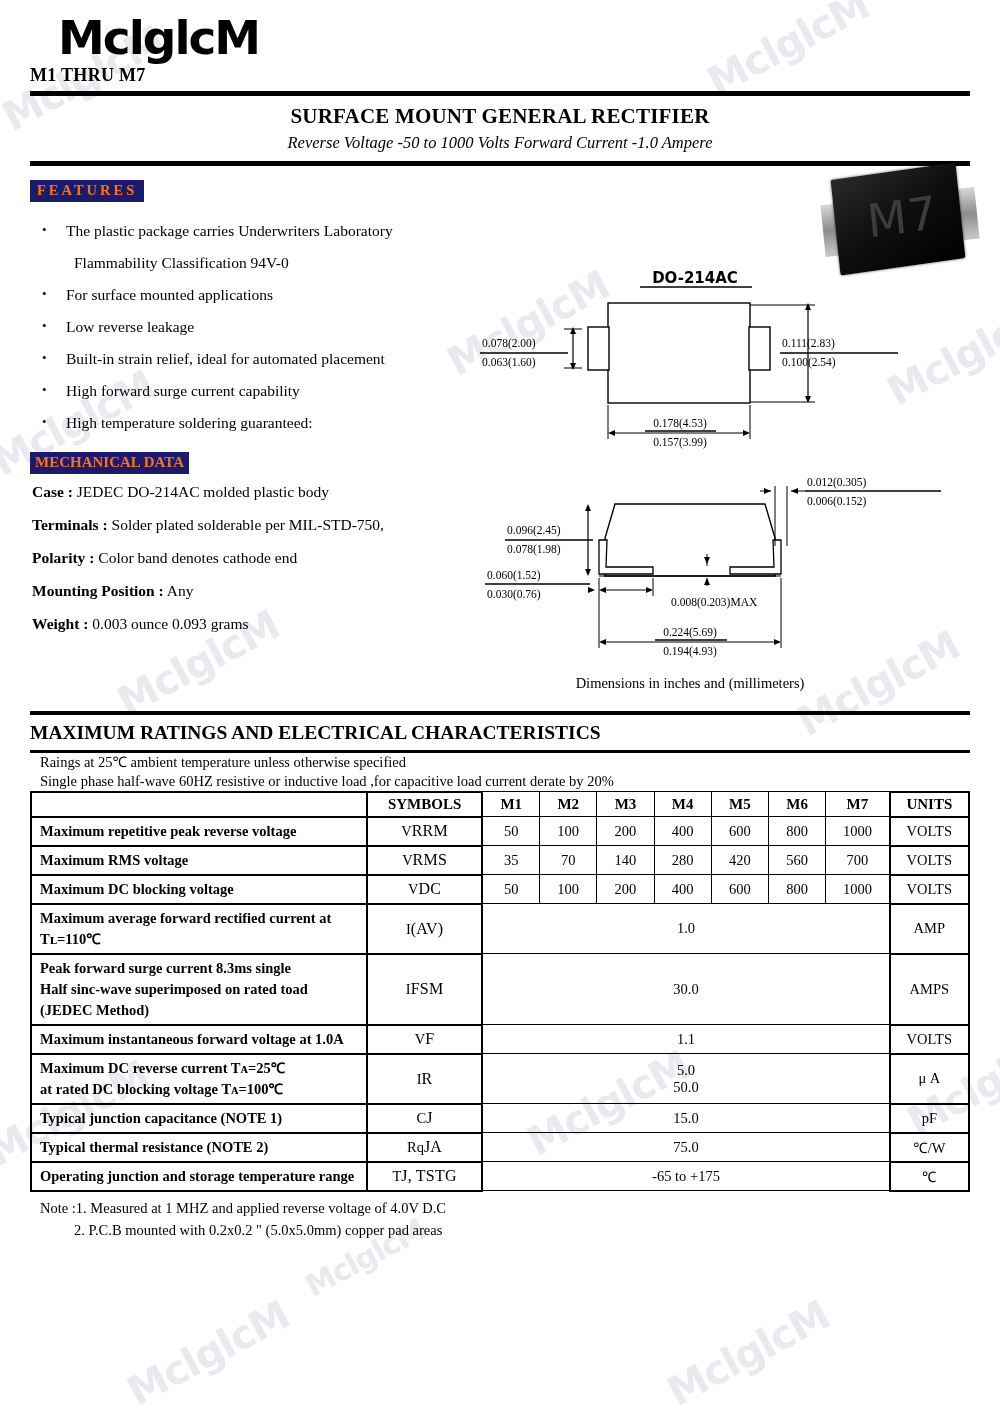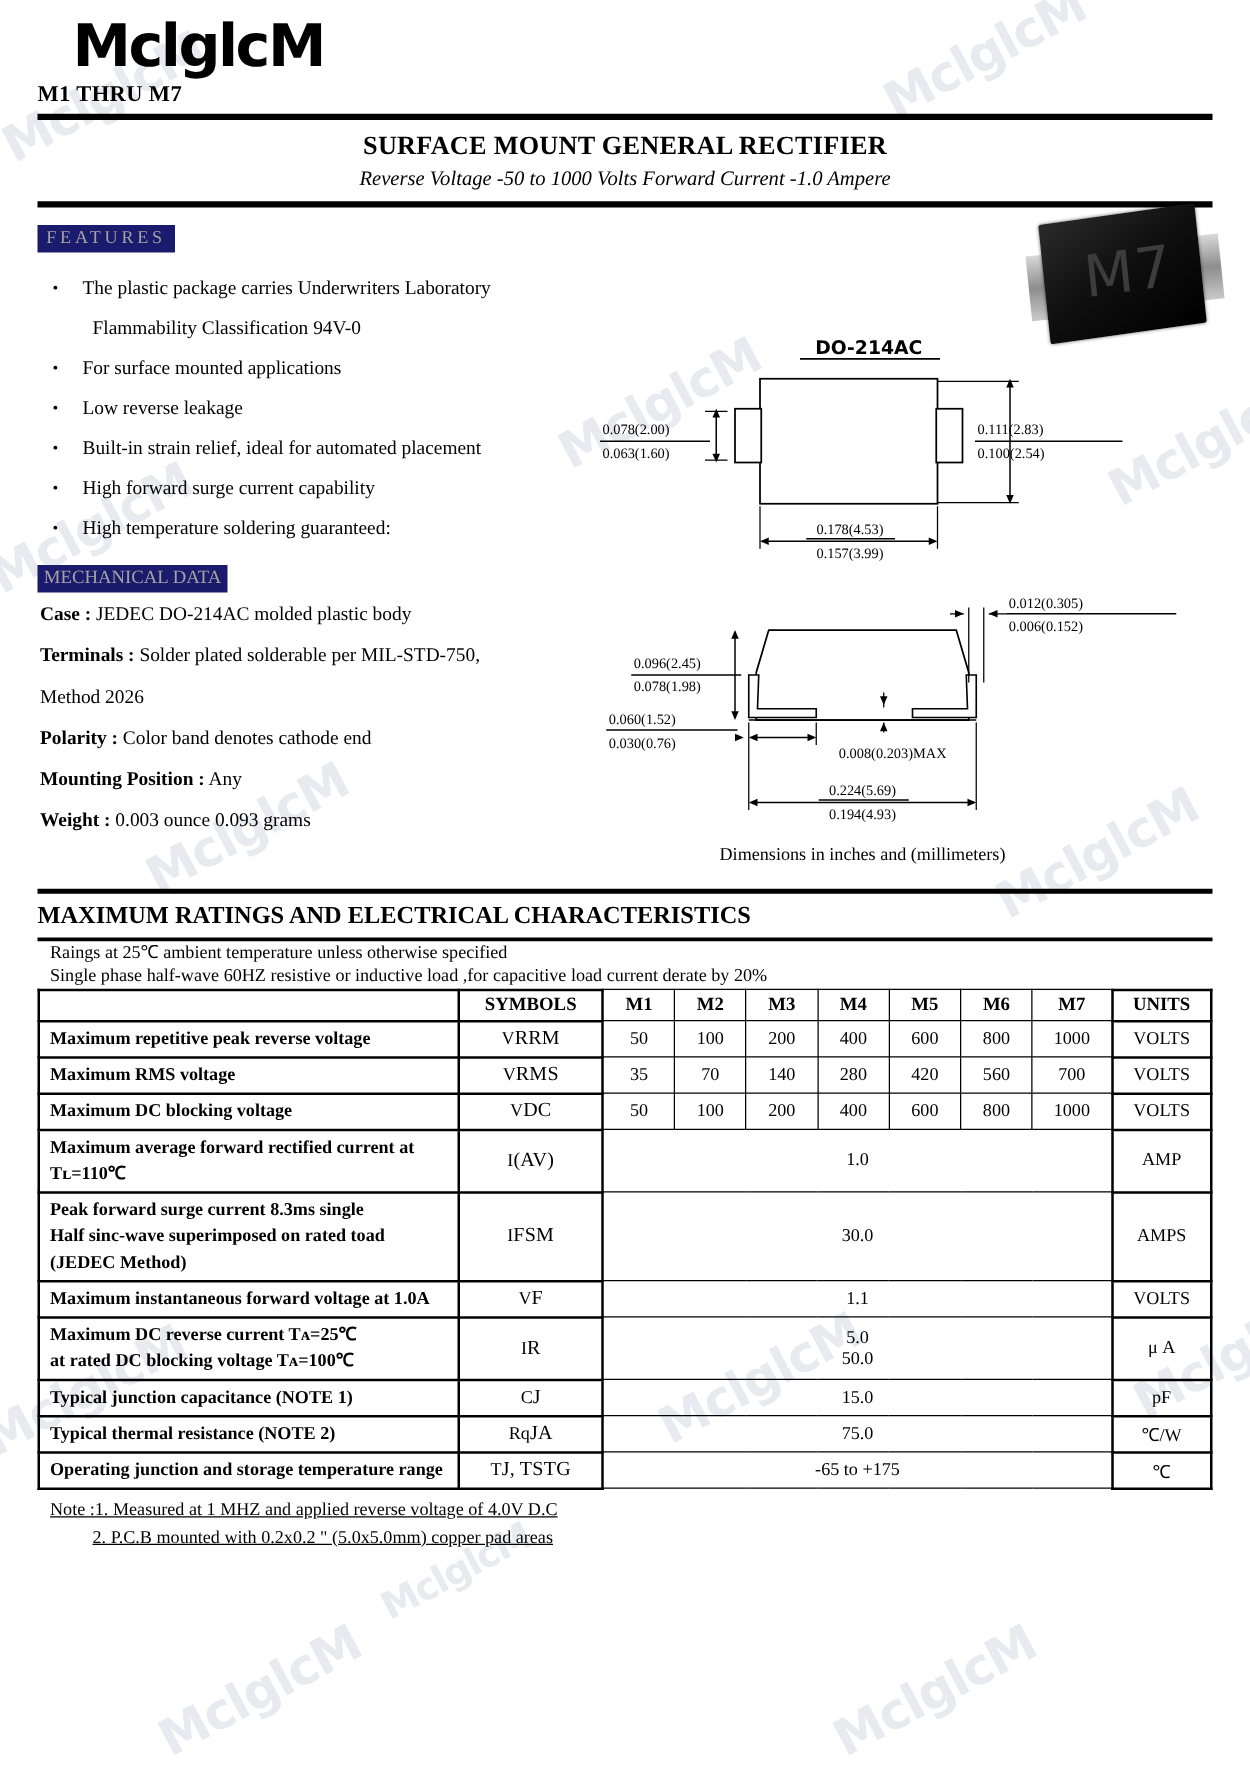--- a/index.html
+++ b/index.html
@@ -56,22 +56,22 @@
     font-style:italic;
     font-size:16.5px;
     padding-bottom:8px;
   }
 
   
   .body-wrap { position:relative; }
   .sec-badge {
     display:inline-block;
     background:#1b1b6e;
-    color:#a3a3a3;
-    font-weight:normal;
+    color:#f97316;
+    font-weight:bold;
     font-size:14.5px;
     padding:2px 7px 3px;
     letter-spacing:3px;
   }
   .sec-badge.tight { letter-spacing:0px; font-size:15px; padding:2px 5px 3px; }
 
   .left-col { width:430px; }
   .feat-list { list-style:none; margin:0; padding:14px 0 0 4px; }
   .feat-list li {
     position:relative;
@@ -151,21 +151,21 @@
   table.specs .desc {
     text-align:left;
     font-weight:bold;
     padding-left:8px;
     line-height:21px;
   }
   table.specs thead th { font-weight:bold; font-size:15px; }
   table.specs .outer { border-width:2.5px; }
   .sc { font-size:16px; letter-spacing:.2px; }
 
-  .notes { font-size:14.5px; line-height:22px; padding:5px 0 0 10px;text-decoration:underline; }
+  .notes { font-size:14.5px; line-height:22px; padding:5px 0 0 10px; }
   .notes .n2 { padding-left:34px; display:block; }
 </style>
 </head>
 <body>
 
 <div class="wm-layer">
   <div class="wm" style="left:-5px;  top:55px;  font-size:40px;">MclglcM</div>
   <div class="wm" style="left:700px; top:20px;  font-size:40px;">MclglcM</div>
   <div class="wm" style="left:-15px; top:400px; font-size:40px;">MclglcM</div>
   <div class="wm" style="left:440px; top:300px; font-size:40px;">MclglcM</div>
@@ -200,21 +200,20 @@
         <li>Low reverse leakage</li>
         <li>Built-in strain relief, ideal for automated placement</li>
         <li>High forward surge current capability</li>
         <li>High temperature soldering guaranteed:</li>
       </ul>
 
       <div class="mech">
         <span class="sec-badge tight">MECHANICAL DATA</span>
         <p><b>Case :</b><span> JEDEC DO-214AC molded plastic body</span></p>
         <p><b>Terminals :</b><span> Solder plated solderable per MIL-STD-750,</span></p>
-        <p><span>Method 2026</span></p>
         <p><b>Polarity :</b><span> Color band denotes cathode end</span></p>
         <p><b>Mounting Position :</b><span> Any</span></p>
         <p><b>Weight :</b><span> 0.003 ounce 0.093 grams</span></p>
       </div>
     </div>
 
     <div class="draw-area">
 
       <div class="photo">
         <div class="pkg-lead lead-l"></div>

